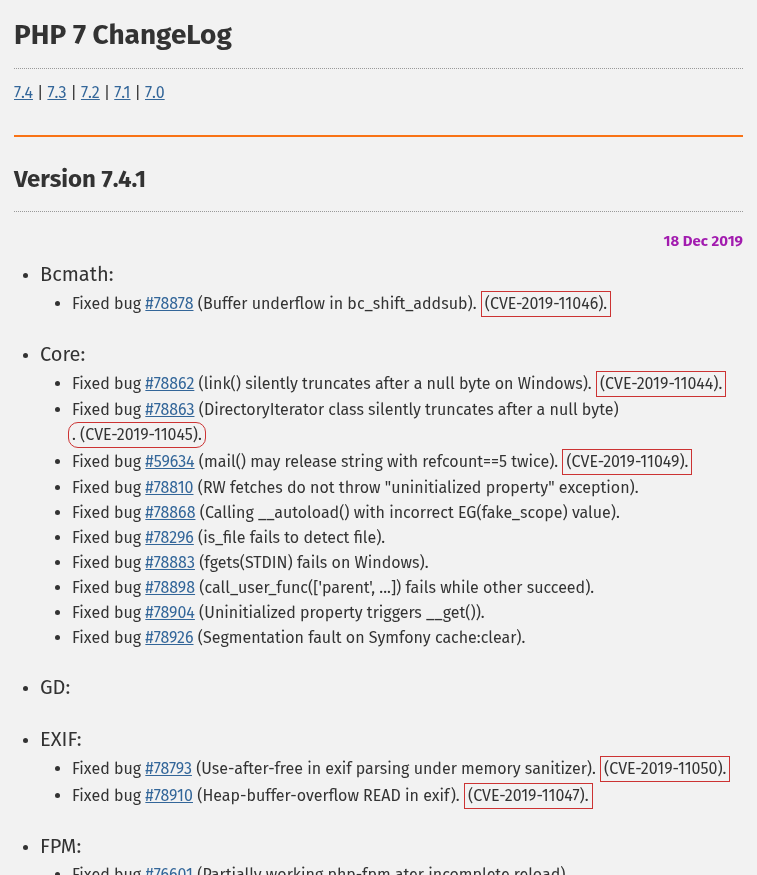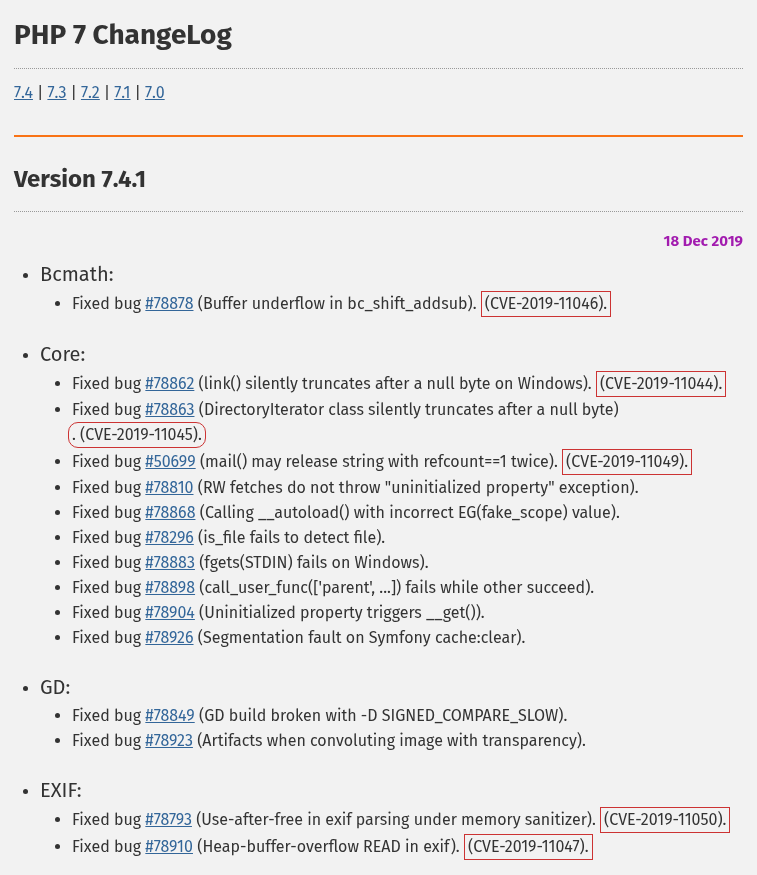--- a/index.html
+++ b/index.html
@@ -93,33 +93,30 @@
 
 <div class="date">18 Dec 2019</div>
 
 <ul class="sections" id="sections">
     <li><span class="section-label">Bcmath:</span><ul class="bugs">
         <li><span class="bug-prefix">Fixed bug </span><a class="bug-link" href="#">#78878</a><span> (Buffer underflow in bc_shift_addsub). </span><span class="cve-box">(CVE-2019-11046).</span></li>
       </ul></li>
     <li><span class="section-label">Core:</span><ul class="bugs">
         <li><span class="bug-prefix">Fixed bug </span><a class="bug-link" href="#">#78862</a><span> (link() silently truncates after a null byte on Windows). </span><span class="cve-box">(CVE-2019-11044).</span></li>
         <li><span class="bug-prefix">Fixed bug </span><a class="bug-link" href="#">#78863</a><span> (DirectoryIterator class silently truncates after a null byte)</span><span class="cve-box offset">. (CVE-2019-11045).</span></li>
-        <li><span class="bug-prefix">Fixed bug </span><a class="bug-link" href="#">#50699</a><span> (mail() may release string with refcount==1 twice). </span><span class="cve-box">(CVE-2019-11049).</span></li>
+        <li><span class="bug-prefix">Fixed bug </span><a class="bug-link" href="#">#59634</a><span> (mail() may release string with refcount==5 twice). </span><span class="cve-box">(CVE-2019-11049).</span></li>
         <li><span class="bug-prefix">Fixed bug </span><a class="bug-link" href="#">#78810</a><span> (RW fetches do not throw "uninitialized property" exception).</span></li>
         <li><span class="bug-prefix">Fixed bug </span><a class="bug-link" href="#">#78868</a><span> (Calling __autoload() with incorrect EG(fake_scope) value).</span></li>
         <li><span class="bug-prefix">Fixed bug </span><a class="bug-link" href="#">#78296</a><span> (is_file fails to detect file).</span></li>
         <li><span class="bug-prefix">Fixed bug </span><a class="bug-link" href="#">#78883</a><span> (fgets(STDIN) fails on Windows).</span></li>
         <li><span class="bug-prefix">Fixed bug </span><a class="bug-link" href="#">#78898</a><span> (call_user_func(['parent', ...]) fails while other succeed).</span></li>
         <li><span class="bug-prefix">Fixed bug </span><a class="bug-link" href="#">#78904</a><span> (Uninitialized property triggers __get()).</span></li>
         <li><span class="bug-prefix">Fixed bug </span><a class="bug-link" href="#">#78926</a><span> (Segmentation fault on Symfony cache:clear).</span></li>
       </ul></li>
-    <li><span class="section-label">GD:</span><ul class="bugs">
-        <li><span class="bug-prefix">Fixed bug </span><a class="bug-link" href="#">#78849</a><span> (GD build broken with -D SIGNED_COMPARE_SLOW).</span></li>
-        <li><span class="bug-prefix">Fixed bug </span><a class="bug-link" href="#">#78923</a><span> (Artifacts when convoluting image with transparency).</span></li>
-      </ul></li>
+    <li><span class="section-label">GD:</span></li>
     <li><span class="section-label">EXIF:</span><ul class="bugs">
         <li><span class="bug-prefix">Fixed bug </span><a class="bug-link" href="#">#78793</a><span> (Use-after-free in exif parsing under memory sanitizer). </span><span class="cve-box">(CVE-2019-11050).</span></li>
         <li><span class="bug-prefix">Fixed bug </span><a class="bug-link" href="#">#78910</a><span> (Heap-buffer-overflow READ in exif). </span><span class="cve-box">(CVE-2019-11047).</span></li>
       </ul></li>
     <li><span class="section-label">FPM:</span><ul class="bugs">
         <li><span class="bug-prefix">Fixed bug </span><a class="bug-link" href="#">#76601</a><span> (Partially working php-fpm ater incomplete reload).</span></li>
       </ul></li>
   </ul>
 
 </body></html>

